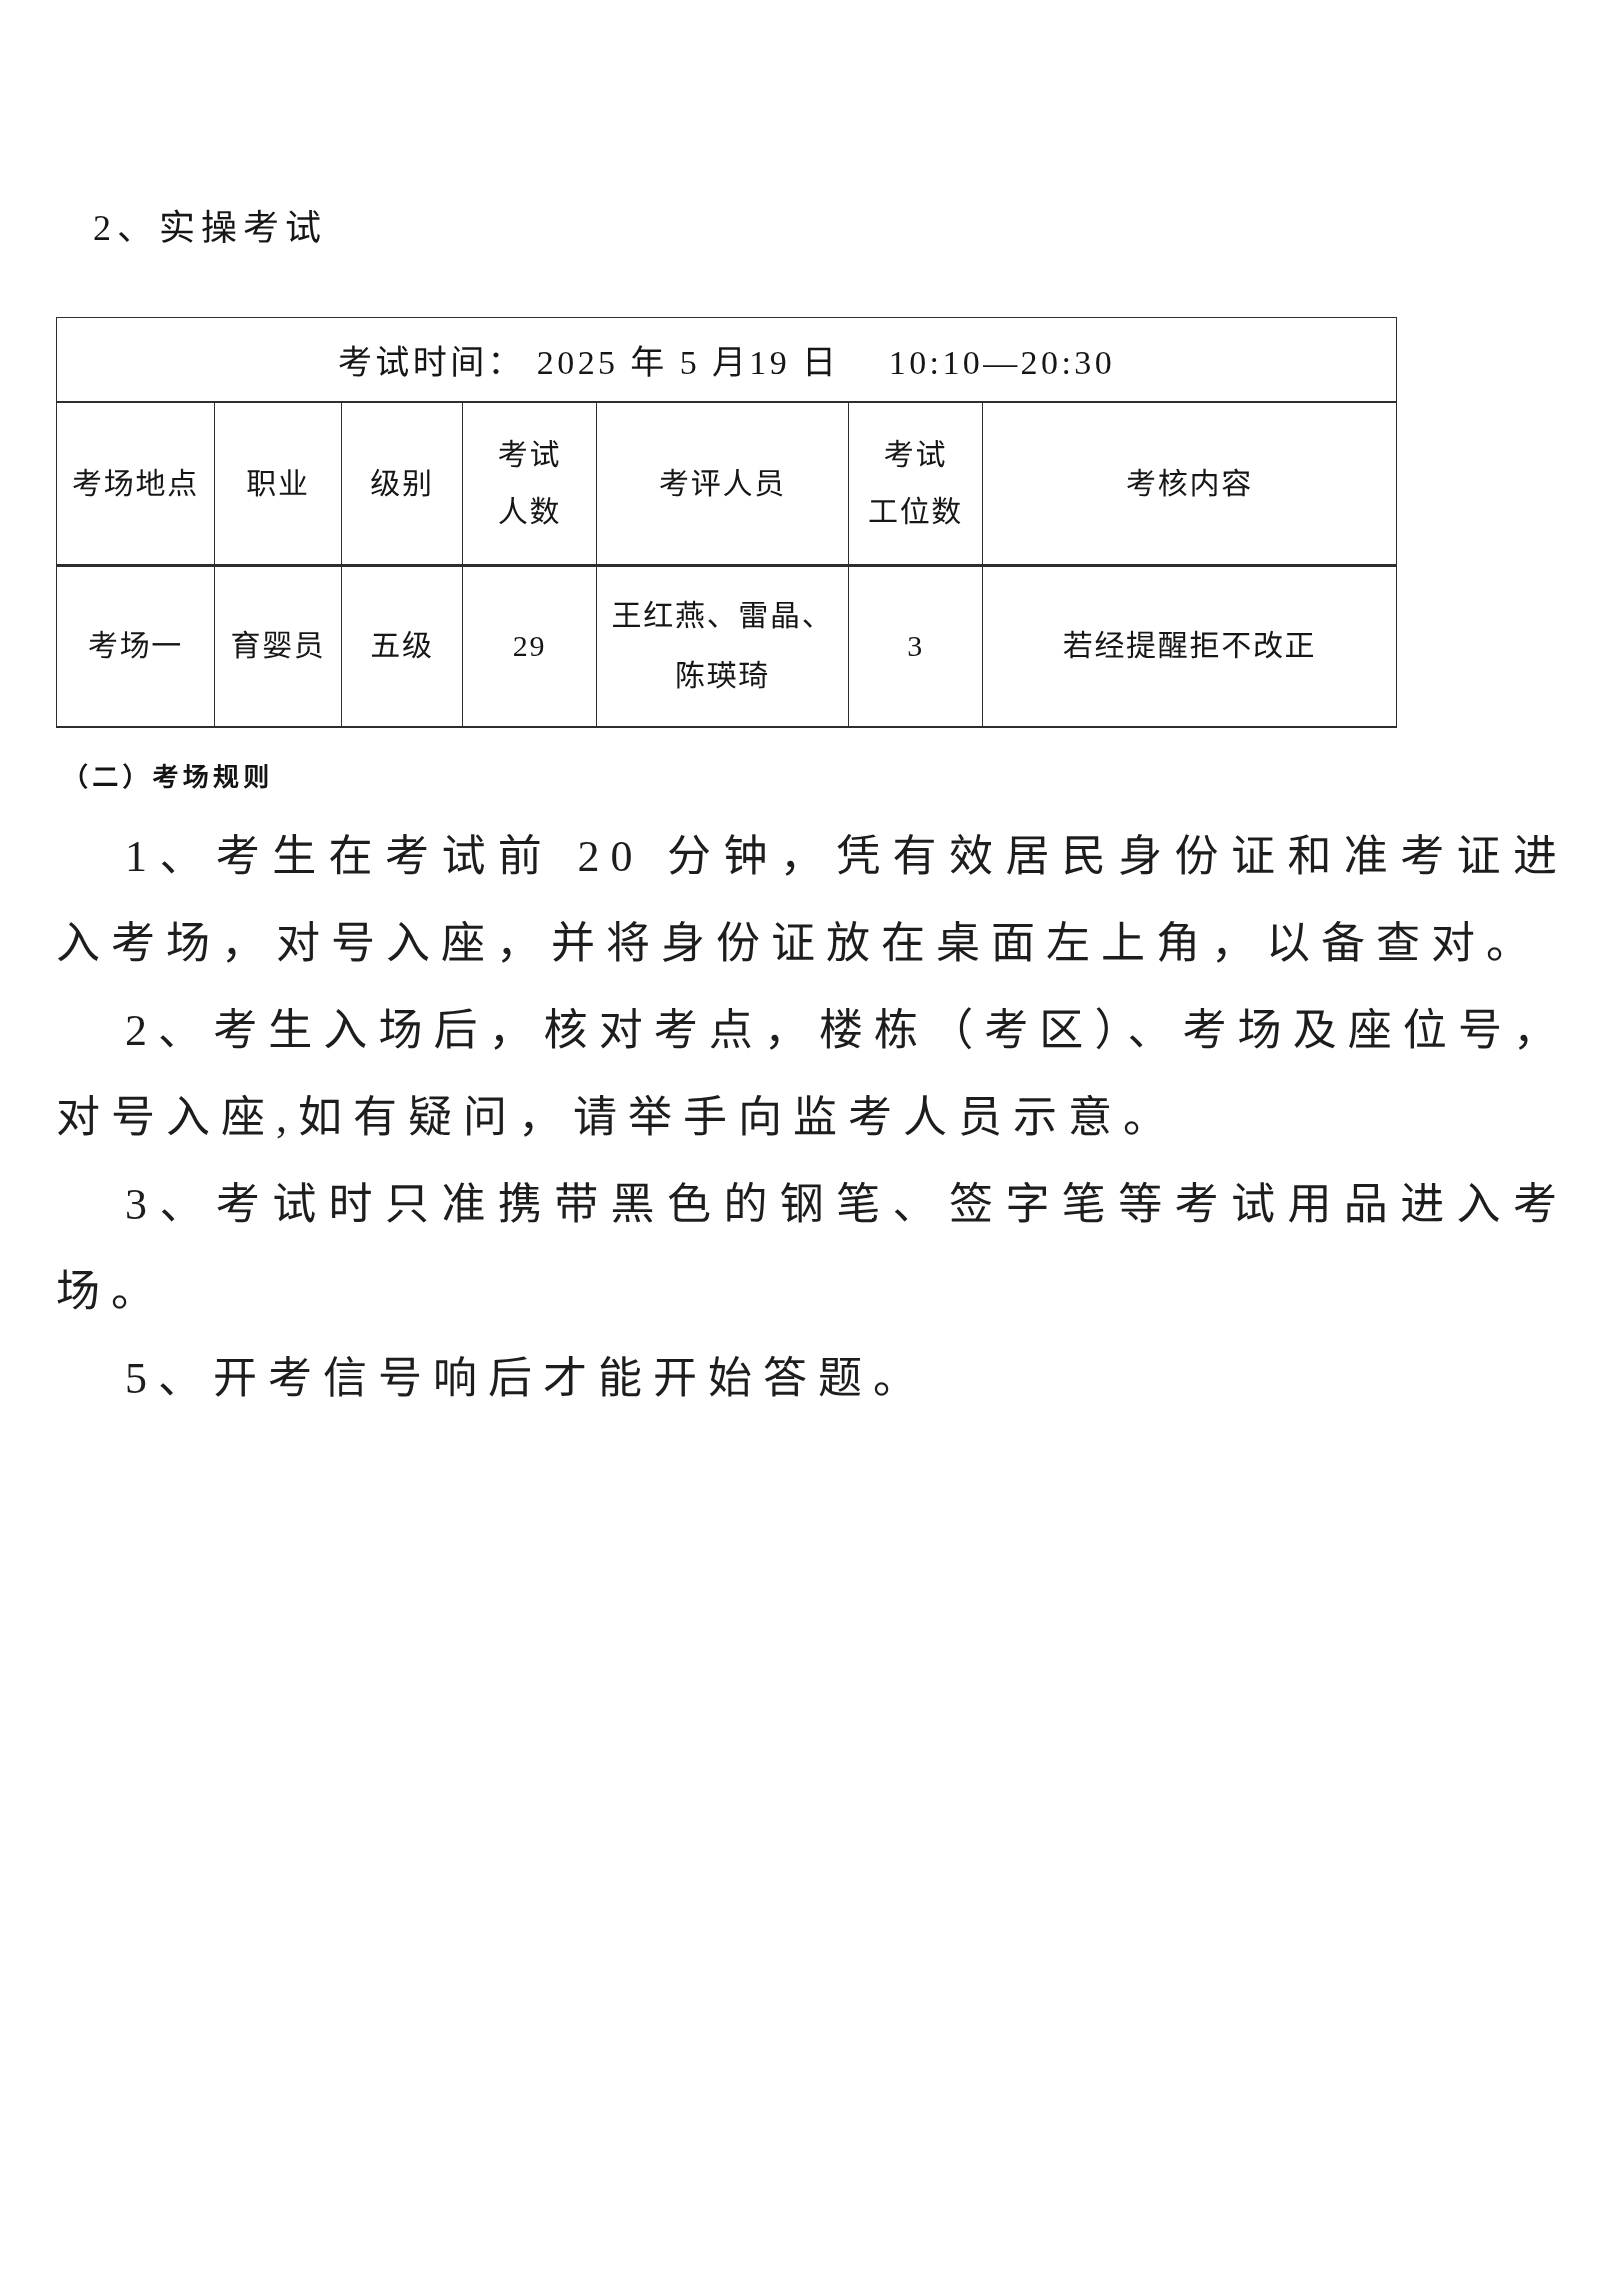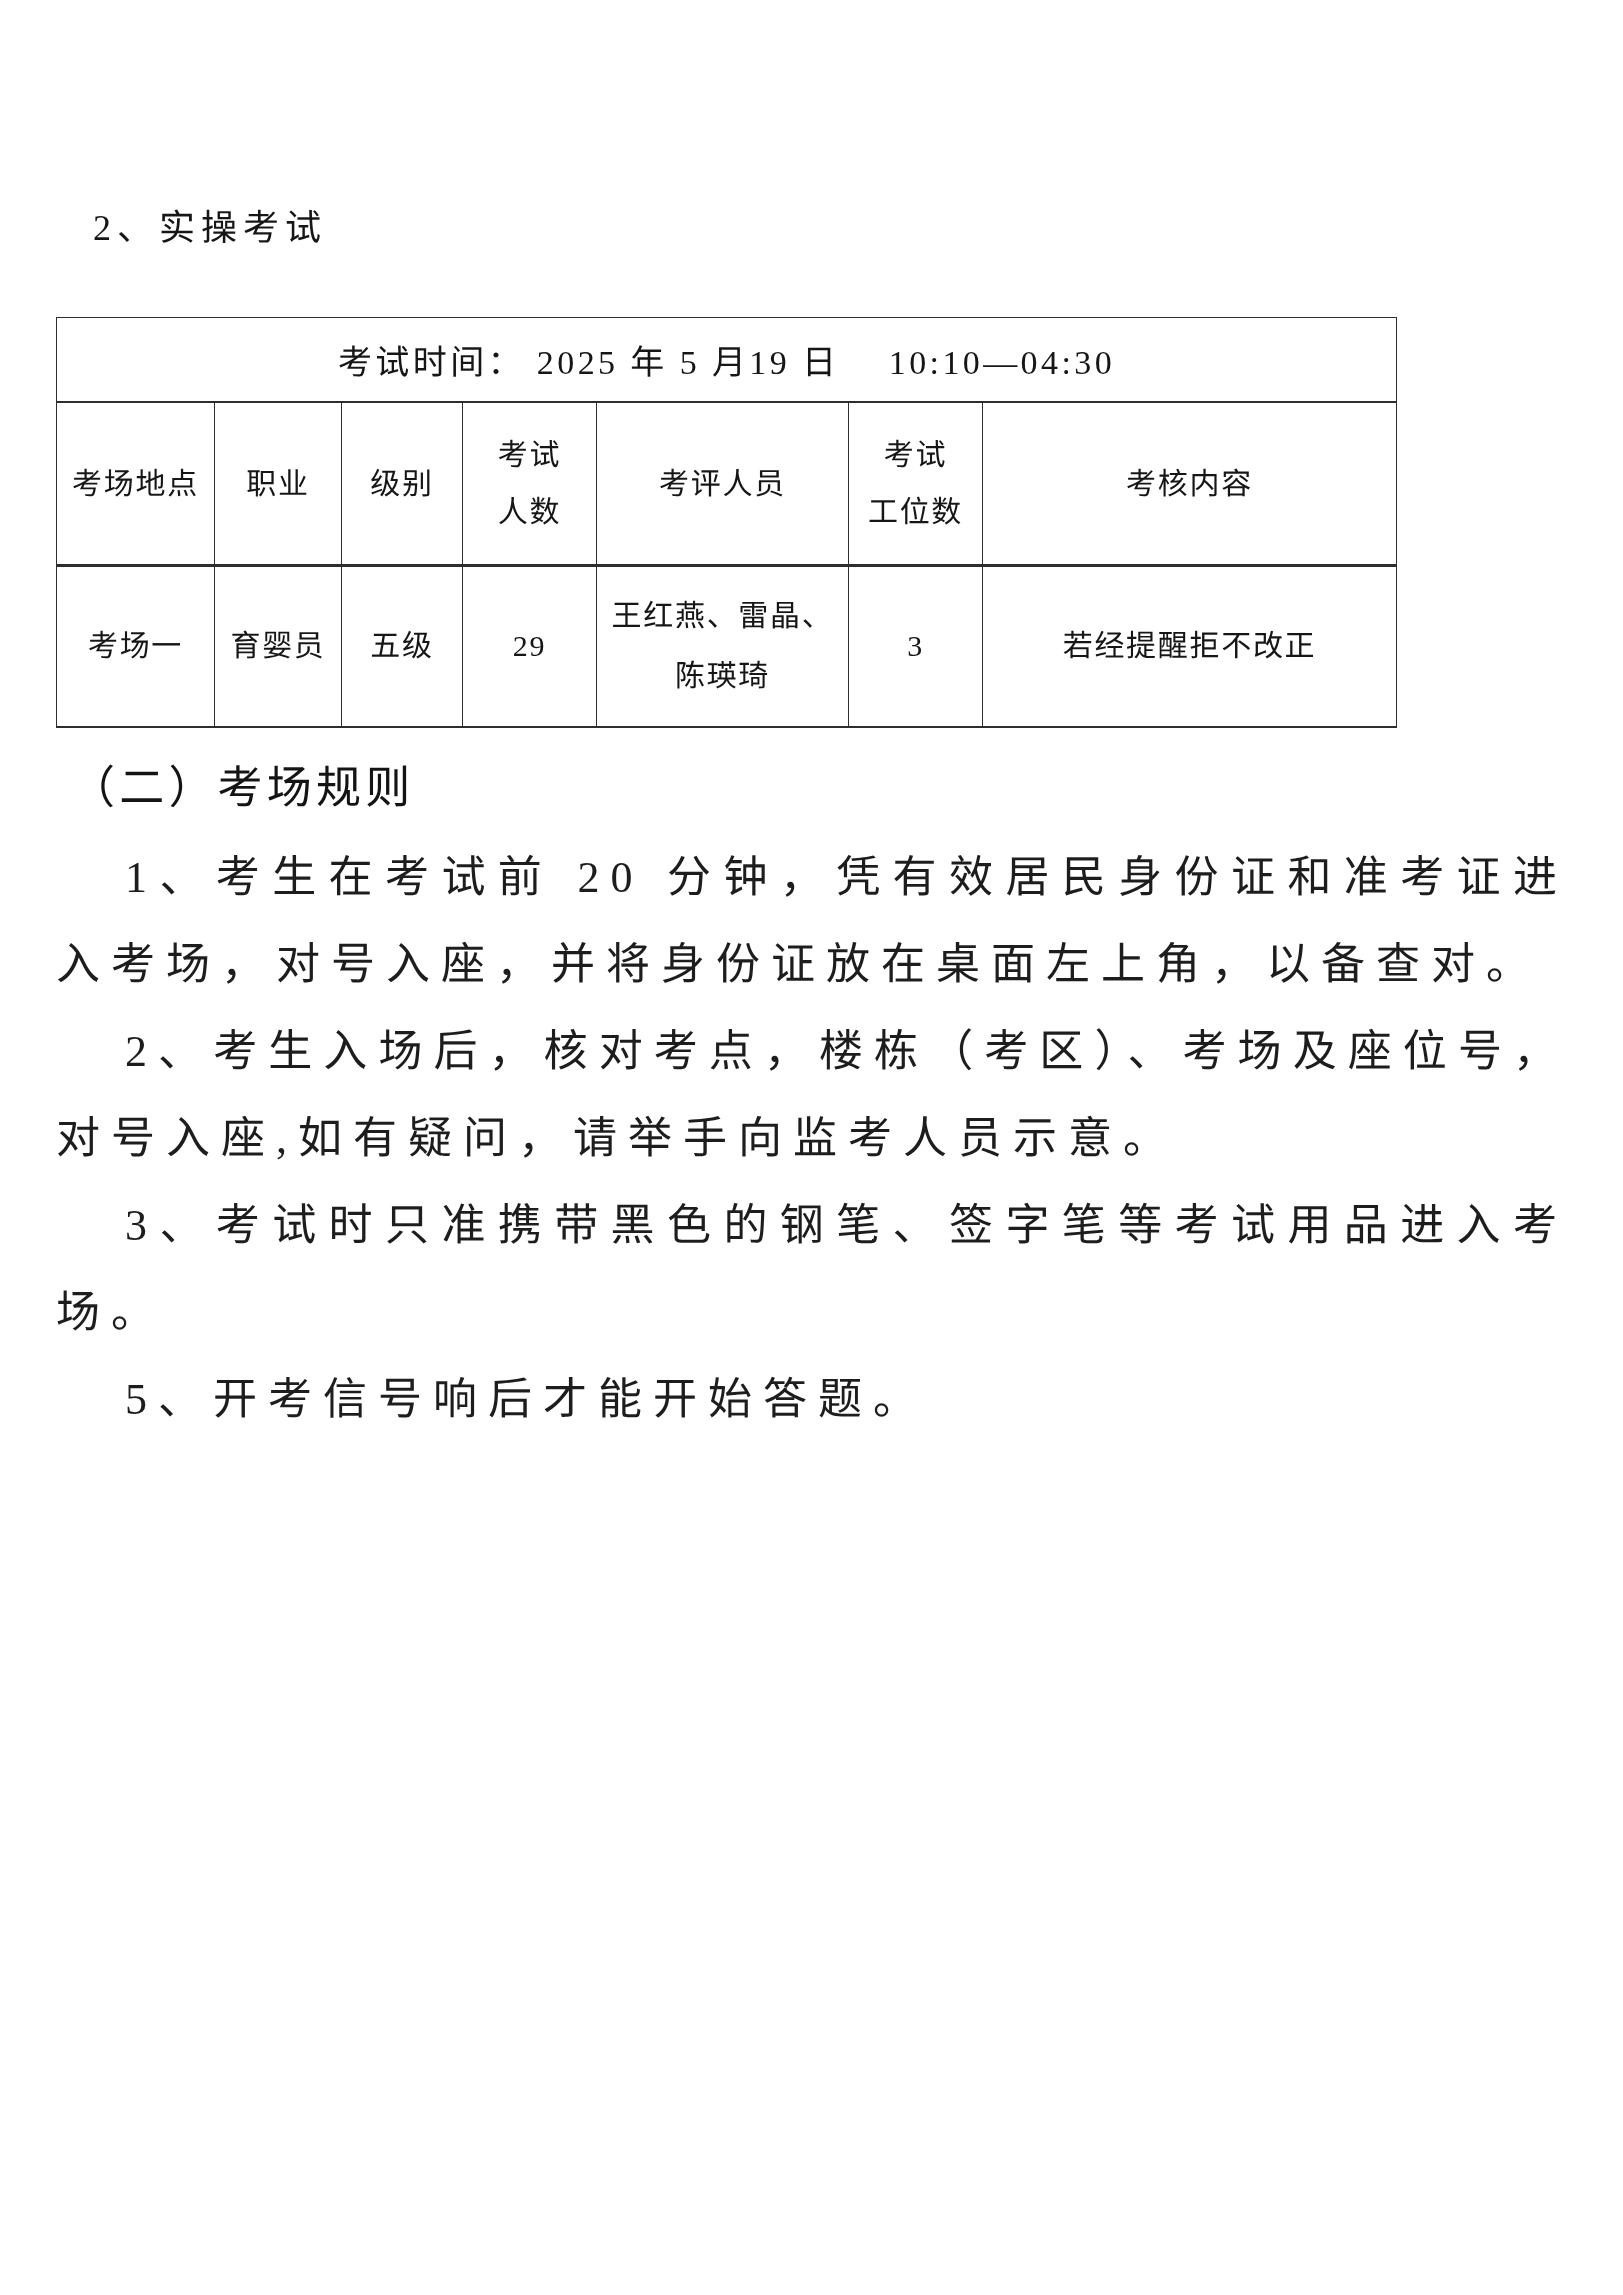--- a/index.html
+++ b/index.html
@@ -74,23 +74,23 @@
   .col-occupation  { width: 127px; }
   .col-level       { width: 121px; }
   .col-count       { width: 134px; }
   .col-examiners   { width: 252px; }
   .col-workstation { width: 134px; }
   .col-content     { width: 414px; }
 
   
   .section-heading {
     margin-top: 36px;
-    margin-left: 14px;
-    font-size: 45px;
-    font-weight: normal;
+    margin-left: 6px;
+    font-size: 26px;
+    font-weight: bold;
     letter-spacing: 4.2px;
     line-height: 1.1;
     color: #141414;
   }
 
   .rules {
     margin-top: 20px;
   }
   .rules p {
     font-size: 44px;
@@ -113,21 +113,21 @@
       <col class="col-venue">
       <col class="col-occupation">
       <col class="col-level">
       <col class="col-count">
       <col class="col-examiners">
       <col class="col-workstation">
       <col class="col-content">
     </colgroup>
     <tbody>
       <tr>
-        <td class="time-cell" colspan="7">考试时间： 2025 年 5 月19 日　 10:10—04:30</td>
+        <td class="time-cell" colspan="7">考试时间： 2025 年 5 月19 日　 10:10—20:30</td>
       </tr>
       <tr class="head-row">
         <td>考场地点</td>
         <td>职业</td>
         <td>级别</td>
         <td>
           <div>考试</div>
           <div>人数</div>
         </td>
         <td>考评人员</td>

